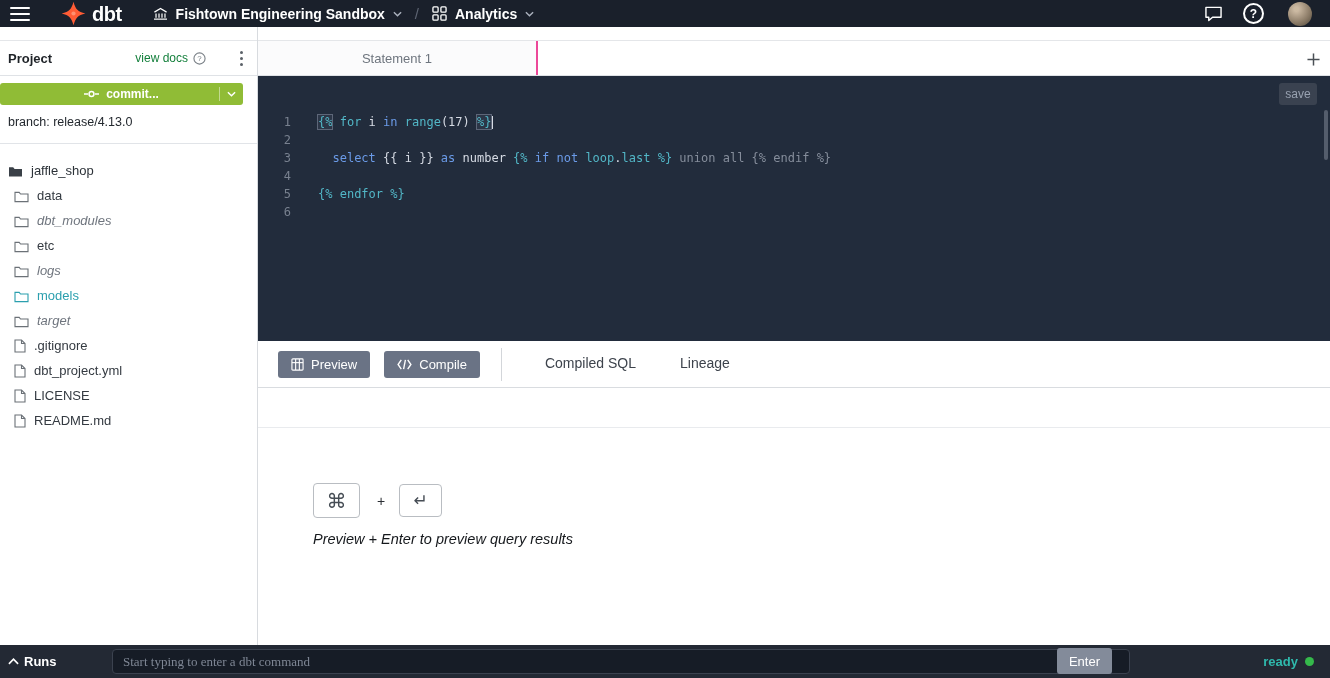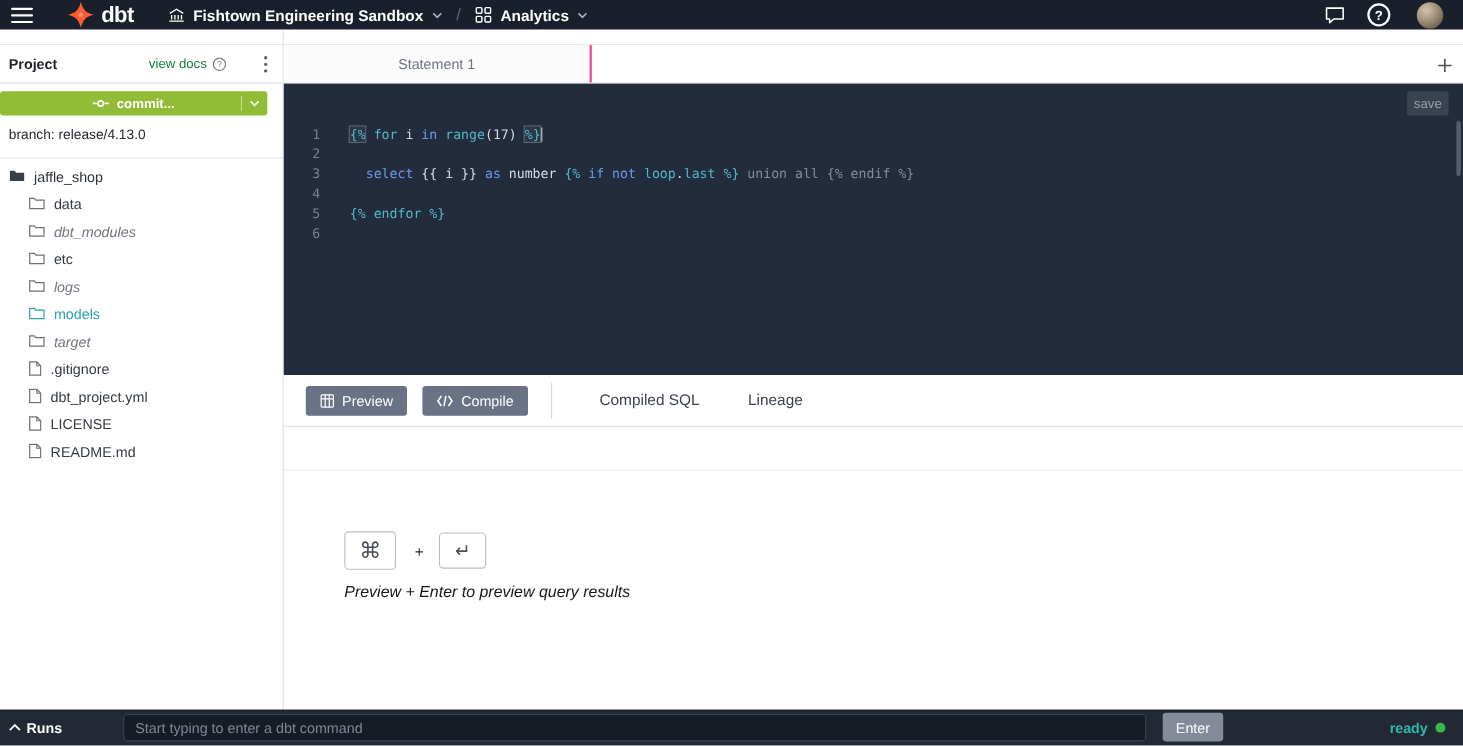--- a/index.html
+++ b/index.html
@@ -37,24 +37,24 @@
   .kebab i { width:3px; height:3px; border-radius:50%; background:#5b6168; display:block; }
   .commit-btn { position:absolute; left:0; top:56px; width:243px; height:22px;
     background:#90bc36; border:none; border-radius:3px; color:#fff; font-size:12px; font-weight:700;
     display:flex; align-items:center; justify-content:center; gap:7px; cursor:pointer;
     font-family:"Liberation Sans", sans-serif; }
   .commit-chev { position:absolute; right:7px; top:4px; bottom:4px; display:flex; align-items:center;
     padding-left:7px; border-left:1px solid rgba(255,255,255,.45); color:#fff; }
   .branch { position:absolute; left:8px; top:88px; font-size:12.5px; color:#24292f; }
   .side-divider { position:absolute; left:0; top:116px; width:100%; height:1px; background:#e1e4e8; }
   .tree { position:absolute; left:0; top:126px; width:100%; }
-  .tree-item { height:25px; display:flex; align-items:flex-start; gap:8px; font-size:13px;
+  .tree-item { height:25px; display:flex; align-items:flex-end; gap:8px; font-size:13px;
     color:#343a41; cursor:pointer; }
   .tree-item.root { padding-left:8px; color:#2c3238; }
-  .tree-item.child { padding-left:26px; }
+  .tree-item.child { padding-left:14px; }
   .tree-item.italic { font-style:italic; color:#6f757e; }
   .tree-item.accent { color:#2b9fae; }
   .tree-icon { display:flex; color:#6b7177; flex:none; }
   .root .tree-icon { color:#3a4047; }
   .accent .tree-icon { color:#2b9fae; }
   .tree-label { white-space:nowrap; }
 
   
   .main { position:absolute; left:258px; top:27px; width:1072px; height:618px; background:#fff; }
   .tabstrip { position:absolute; left:0; top:13px; width:100%; height:36px;
@@ -104,23 +104,23 @@
     place-items:center; color:#464d55; }
   .keycap.cmd { width:47px; height:35px; font-size:20px; }
   .keycap.ret { width:43px; height:33px; font-size:17px; }
   .hint-plus { margin:0 14px 0 17px; font-size:14px; color:#2a2e33; }
   .hint-text { margin-top:13px; font-size:14.5px; font-style:italic; color:#15181c; }
 
   
   .statusbar { position:absolute; left:0; top:645px; width:1330px; height:33px; background:#232934; }
   .runs { position:absolute; left:8px; top:0; height:100%; display:flex; align-items:center;
     gap:5px; color:#fff; font-size:13px; font-weight:700; cursor:pointer; }
-  .cmd-input { position:absolute; left:112px; top:4px; width:930px; height:25px;
+  .cmd-input { position:absolute; left:112px; top:4px; width:1018px; height:25px;
     background:#161c26; border:1px solid #3b424f; border-radius:4px; padding:0 10px;
-    color:#c7cdd8; font-size:13px; font-family:Liberation Sans, sans-serif; outline:none; }
+    color:#c7cdd8; font-size:13px; font-family:Liberation Serif, serif; outline:none; }
   .cmd-input::placeholder { color:#7f8795; }
   .enter-btn { position:absolute; left:1057px; top:3px; width:55px; height:26px;
     background:#838b9a; border:none; border-radius:3px; color:#fff; font-size:13px;
     cursor:pointer; font-family:"Liberation Sans", sans-serif; }
   .ready { position:absolute; right:16px; top:0; height:100%; display:flex; align-items:center; gap:7px; }
   .ready-label { color:#2fb9ad; font-size:13px; font-weight:700; }
   .ready-dot { width:9px; height:9px; border-radius:50%; background:#35b94b; }
 </style>
 </head>
 <body>

